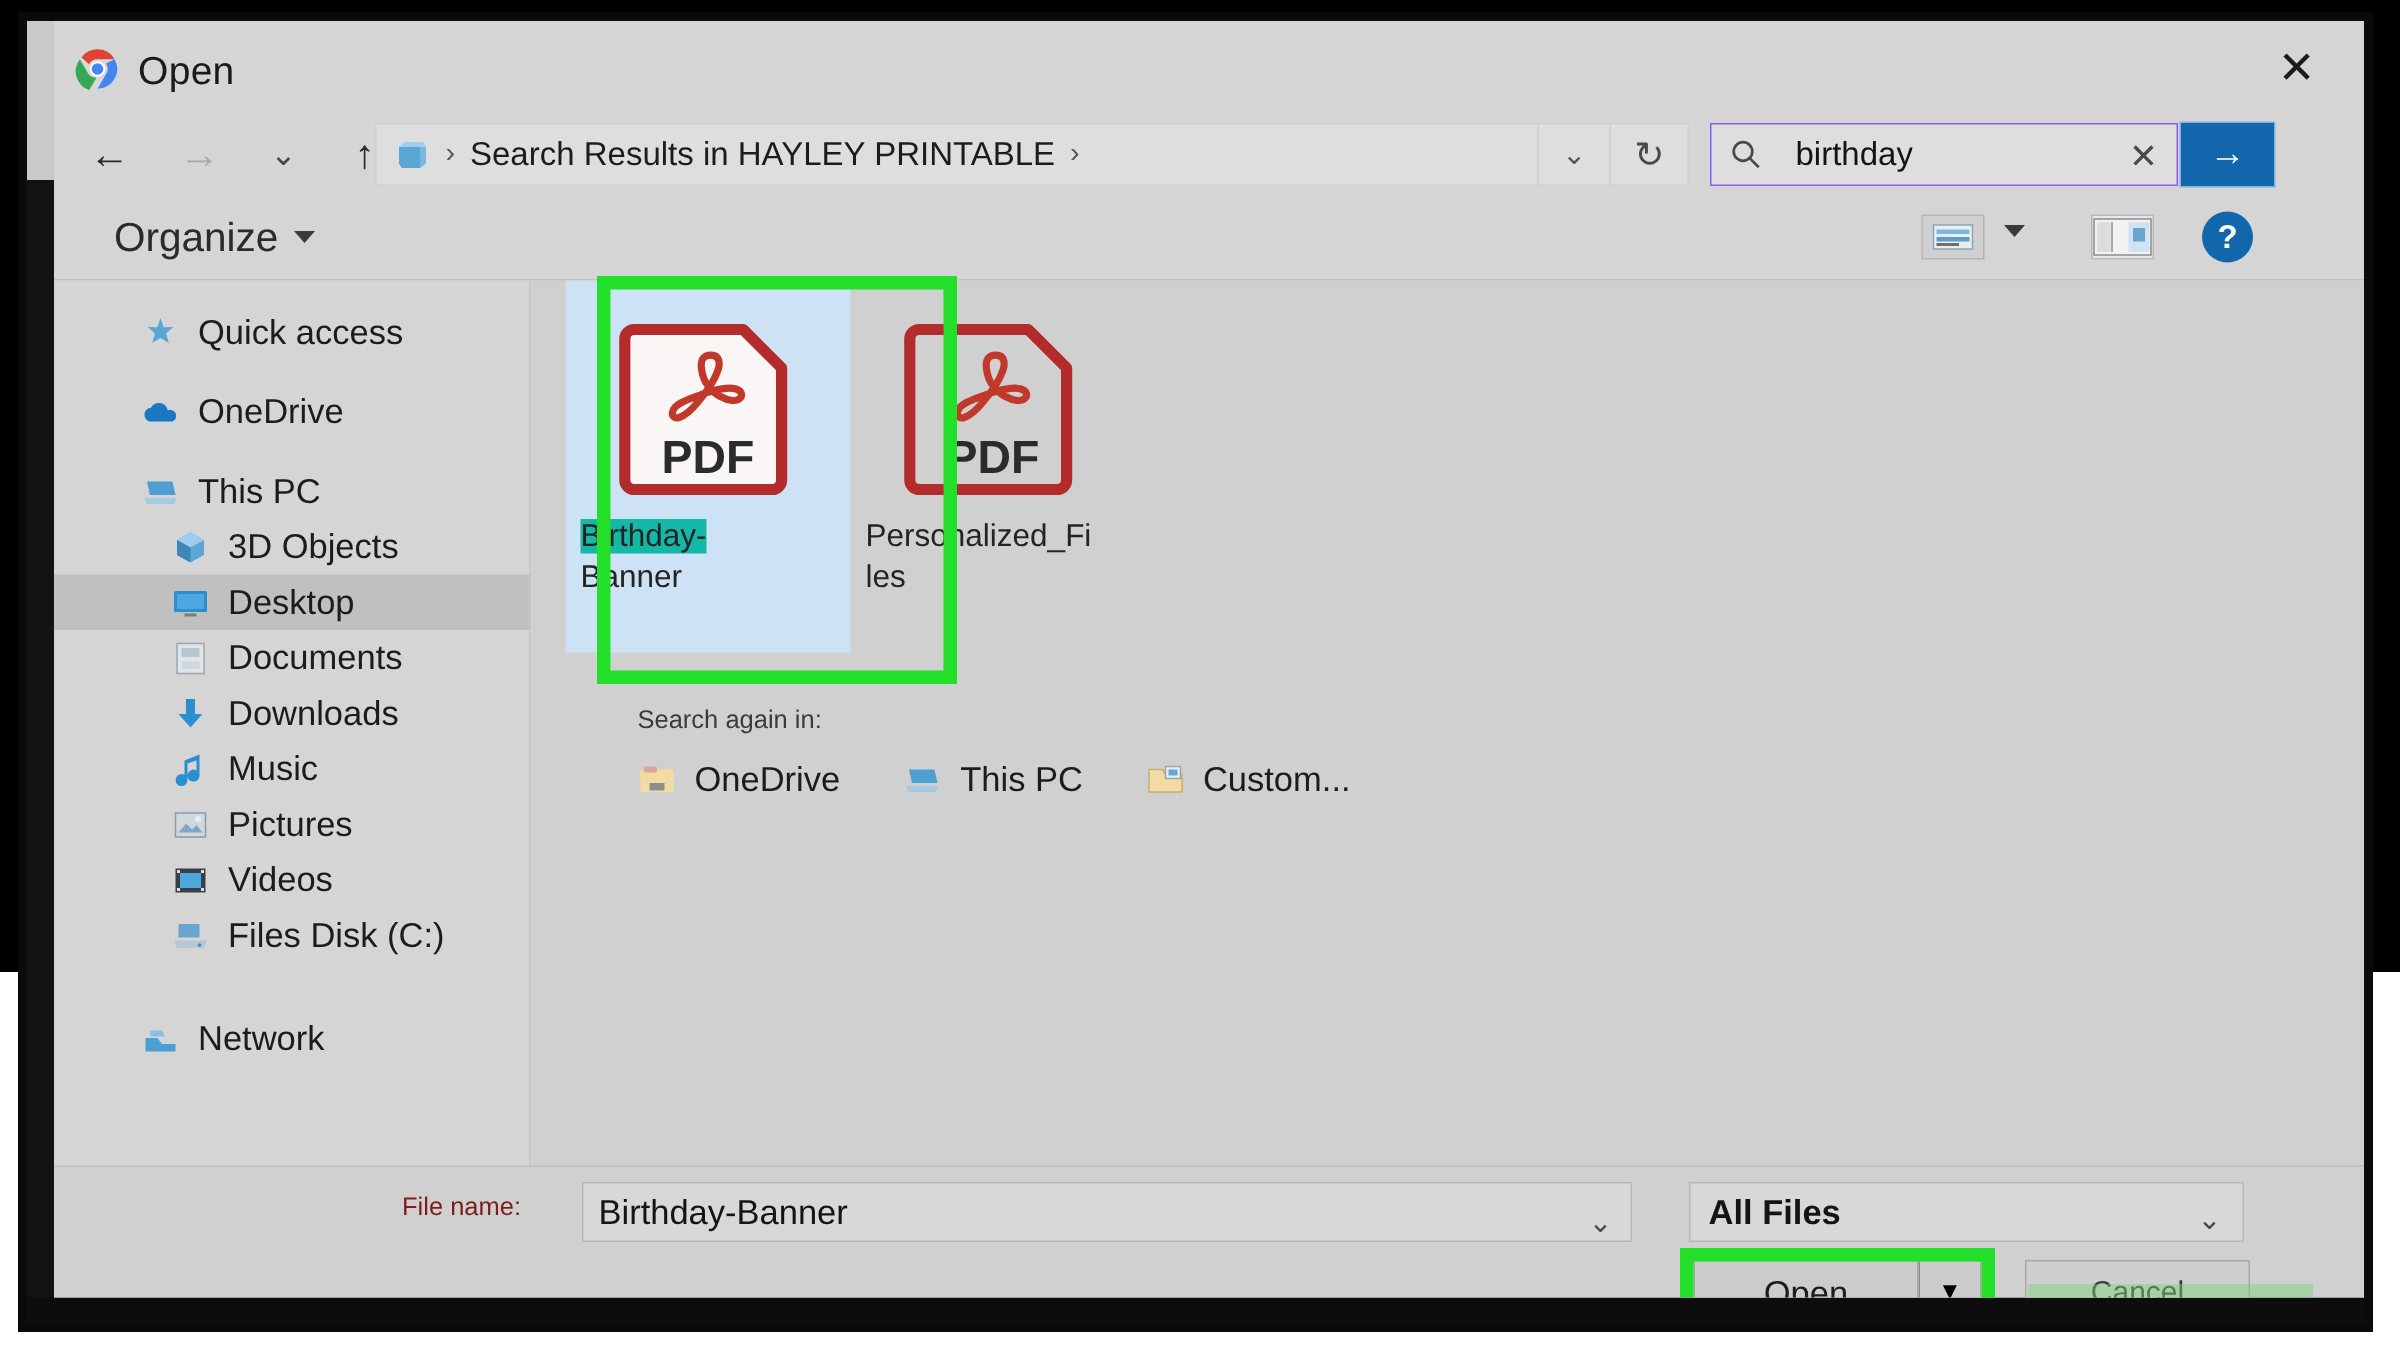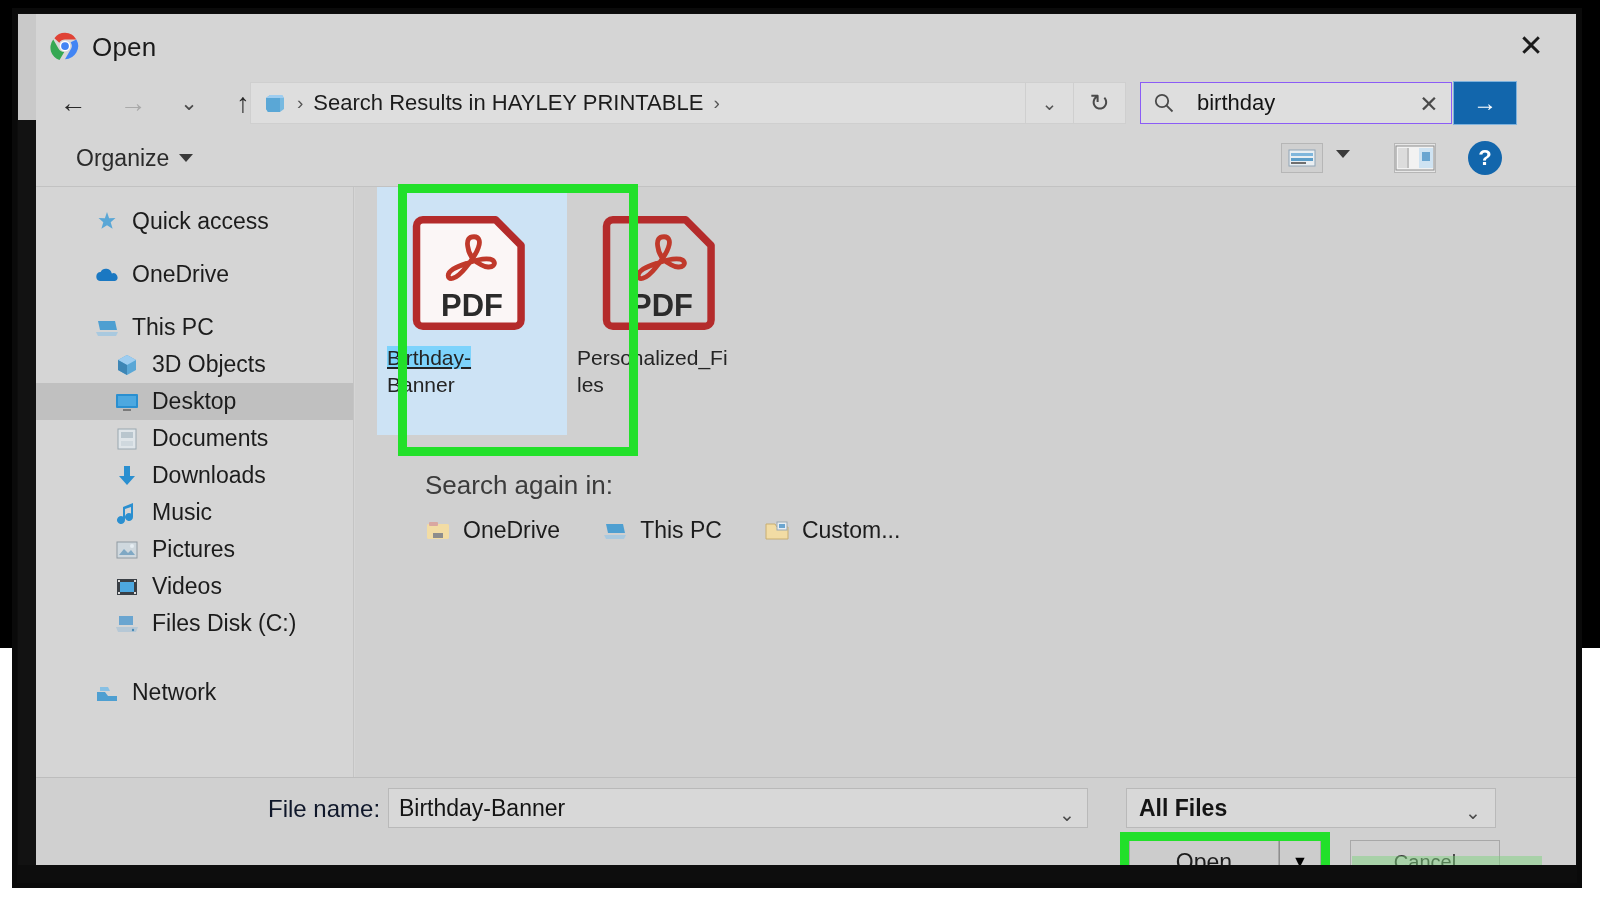--- a/index.html
+++ b/index.html
@@ -159,21 +159,21 @@
   #toolbar {
     position: absolute; left: 0; top: 118px;
     width: 100%; height: 54px;
     background: #d5d5d5;
     border-bottom: 1px solid #c2c2c2;
   }
   #organize-btn {
     position: absolute; left: 30px; top: 9px;
     height: 34px; padding: 0 10px;
     display: flex; align-items: center; gap: 10px;
-    font-size: 23px; color: #2b2b2b; cursor: pointer;
+    font-size: 27px; color: #2b2b2b; cursor: pointer;
   }
   .caret-down {
     width: 0; height: 0;
     border-left: 7px solid transparent;
     border-right: 7px solid transparent;
     border-top: 8px solid #3a3a3a;
   }
   #view-icon-btn {
     position: absolute; left: 1245px; top: 11px;
     width: 42px; height: 30px;
@@ -251,58 +251,58 @@
     width: 132px; height: 128px; flex: none;
   }
   .file-label {
     margin-top: 8px;
     width: 170px;
     font-size: 21px; color: #242424;
     line-height: 1.28;
     text-align: left;
     word-wrap: break-word;
   }
-  .hl { background: #7dd3fc; text-decoration: underline; }
+  .hl { background: #14b8a6; }
 
   
   #green-file-box {
     position: absolute; left: 362px; top: 170px;
     width: 240px; height: 272px;
     border: 9px solid #22e02a;
     box-sizing: border-box;
     pointer-events: none;
   }
 
   
   #search-again {
     position: absolute; left: 70px; top: 283px;
     width: 1100px;
   }
   #search-again-label {
-    font-size: 26px; color: #3b3b3b;
+    font-size: 17px; color: #3b3b3b;
   }
   #search-again-row {
     margin-top: 16px;
     display: flex; align-items: center; gap: 42px;
   }
   .sa-item {
     display: flex; align-items: center; gap: 12px;
     font-size: 23px; color: #1c1c1c; cursor: pointer;
   }
 
   
   #bottombar {
     position: absolute; left: 0; top: 763px;
     width: 100%; height: 88px;
     background: #d0d0d0;
     border-top: 1px solid #bdbdbd;
   }
   #filename-label {
     position: absolute; left: 232px; top: 17px;
-    font-size: 24px; color: #0f172a;
+    font-size: 17px; color: #7f1d1d;
   }
   #filename-input {
     position: absolute; left: 352px; top: 10px;
     width: 700px; height: 40px;
     background: #d8d8d8;
     border: 1px solid #b9b9b9;
     box-sizing: border-box;
     display: flex; align-items: center;
     cursor: text;
   }

